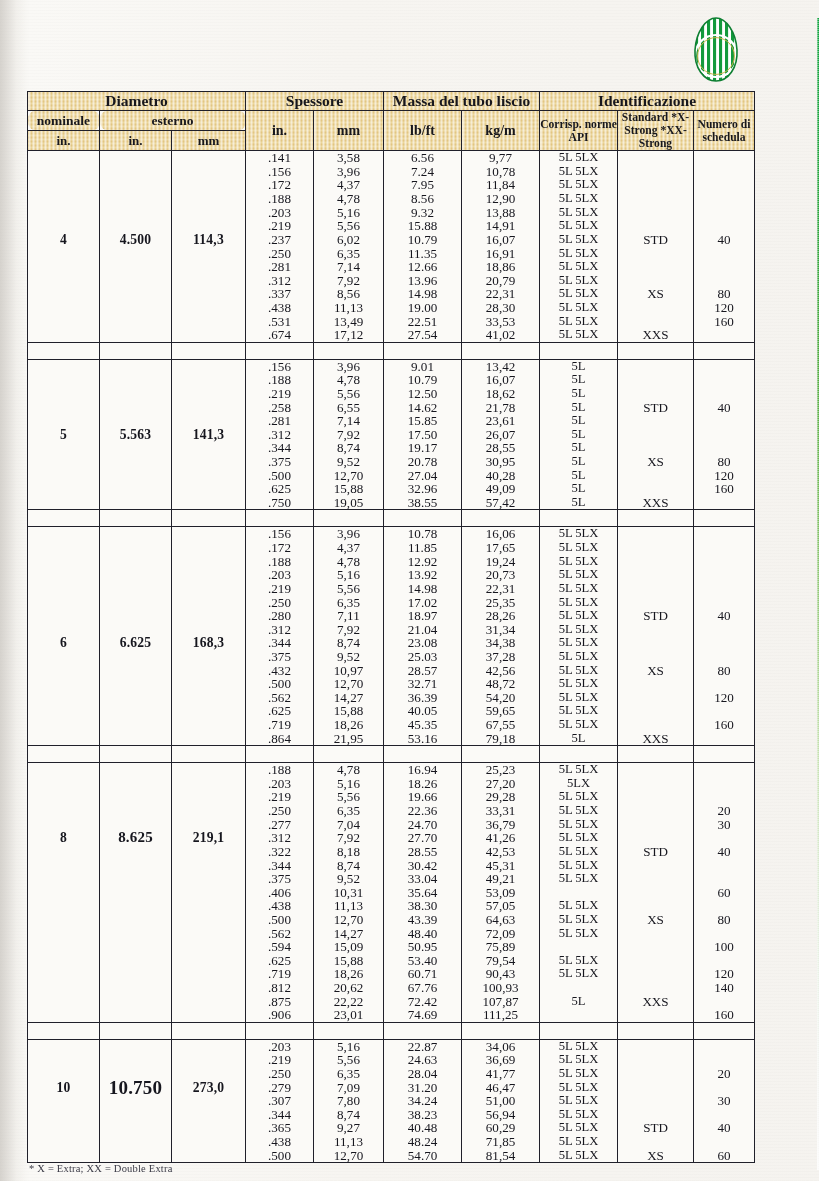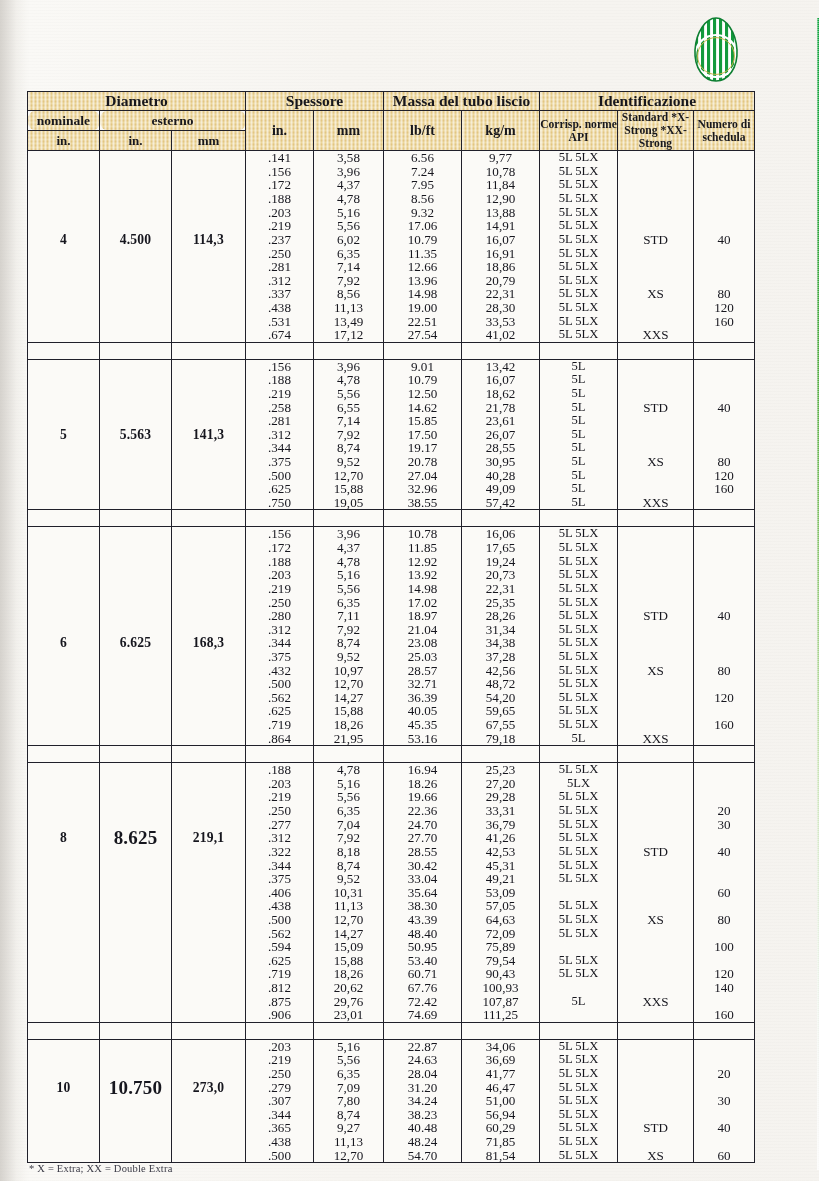--- a/index.html
+++ b/index.html
@@ -329,21 +329,21 @@
                 <span class="ln num">17,12</span>
               </span>
             </td>
             <td class="cellstack lbft">
               <span class="stack">
                 <span class="ln num">6.56</span>
                 <span class="ln num">7.24</span>
                 <span class="ln num">7.95</span>
                 <span class="ln num">8.56</span>
                 <span class="ln num">9.32</span>
-                <span class="ln num">17.06</span>
+                <span class="ln num">15.88</span>
                 <span class="ln num">10.79</span>
                 <span class="ln num">11.35</span>
                 <span class="ln num">12.66</span>
                 <span class="ln num">13.96</span>
                 <span class="ln num">14.98</span>
                 <span class="ln num">19.00</span>
                 <span class="ln num">22.51</span>
                 <span class="ln num">27.54</span>
               </span>
             </td>
@@ -834,21 +834,21 @@
                 <span class="ln">&nbsp;</span>
               </span>
             </td>
             <td class="lbl grp">
               <span class="stack">
                 <span class="ln">&nbsp;</span>
                 <span class="ln">&nbsp;</span>
                 <span class="ln">&nbsp;</span>
                 <span class="ln">&nbsp;</span>
                 <span class="ln">&nbsp;</span>
-                <span class="ln" style="font-weight: bold; font-size: 19px;">8.625</span>
+                <span class="ln" style="font-weight: bold; font-size: 15px;">8.625</span>
                 <span class="ln">&nbsp;</span>
                 <span class="ln">&nbsp;</span>
                 <span class="ln">&nbsp;</span>
                 <span class="ln">&nbsp;</span>
                 <span class="ln">&nbsp;</span>
                 <span class="ln">&nbsp;</span>
                 <span class="ln">&nbsp;</span>
                 <span class="ln">&nbsp;</span>
                 <span class="ln">&nbsp;</span>
                 <span class="ln">&nbsp;</span>
@@ -915,21 +915,21 @@
                 <span class="ln num">8,74</span>
                 <span class="ln num">9,52</span>
                 <span class="ln num">10,31</span>
                 <span class="ln num">11,13</span>
                 <span class="ln num">12,70</span>
                 <span class="ln num">14,27</span>
                 <span class="ln num">15,09</span>
                 <span class="ln num">15,88</span>
                 <span class="ln num">18,26</span>
                 <span class="ln num">20,62</span>
-                <span class="ln num">29,76</span>
+                <span class="ln num">22,22</span>
                 <span class="ln num">23,01</span>
               </span>
             </td>
             <td class="cellstack lbft">
               <span class="stack">
                 <span class="ln num">16.94</span>
                 <span class="ln num">18.26</span>
                 <span class="ln num">19.66</span>
                 <span class="ln num">22.36</span>
                 <span class="ln num">24.70</span>

